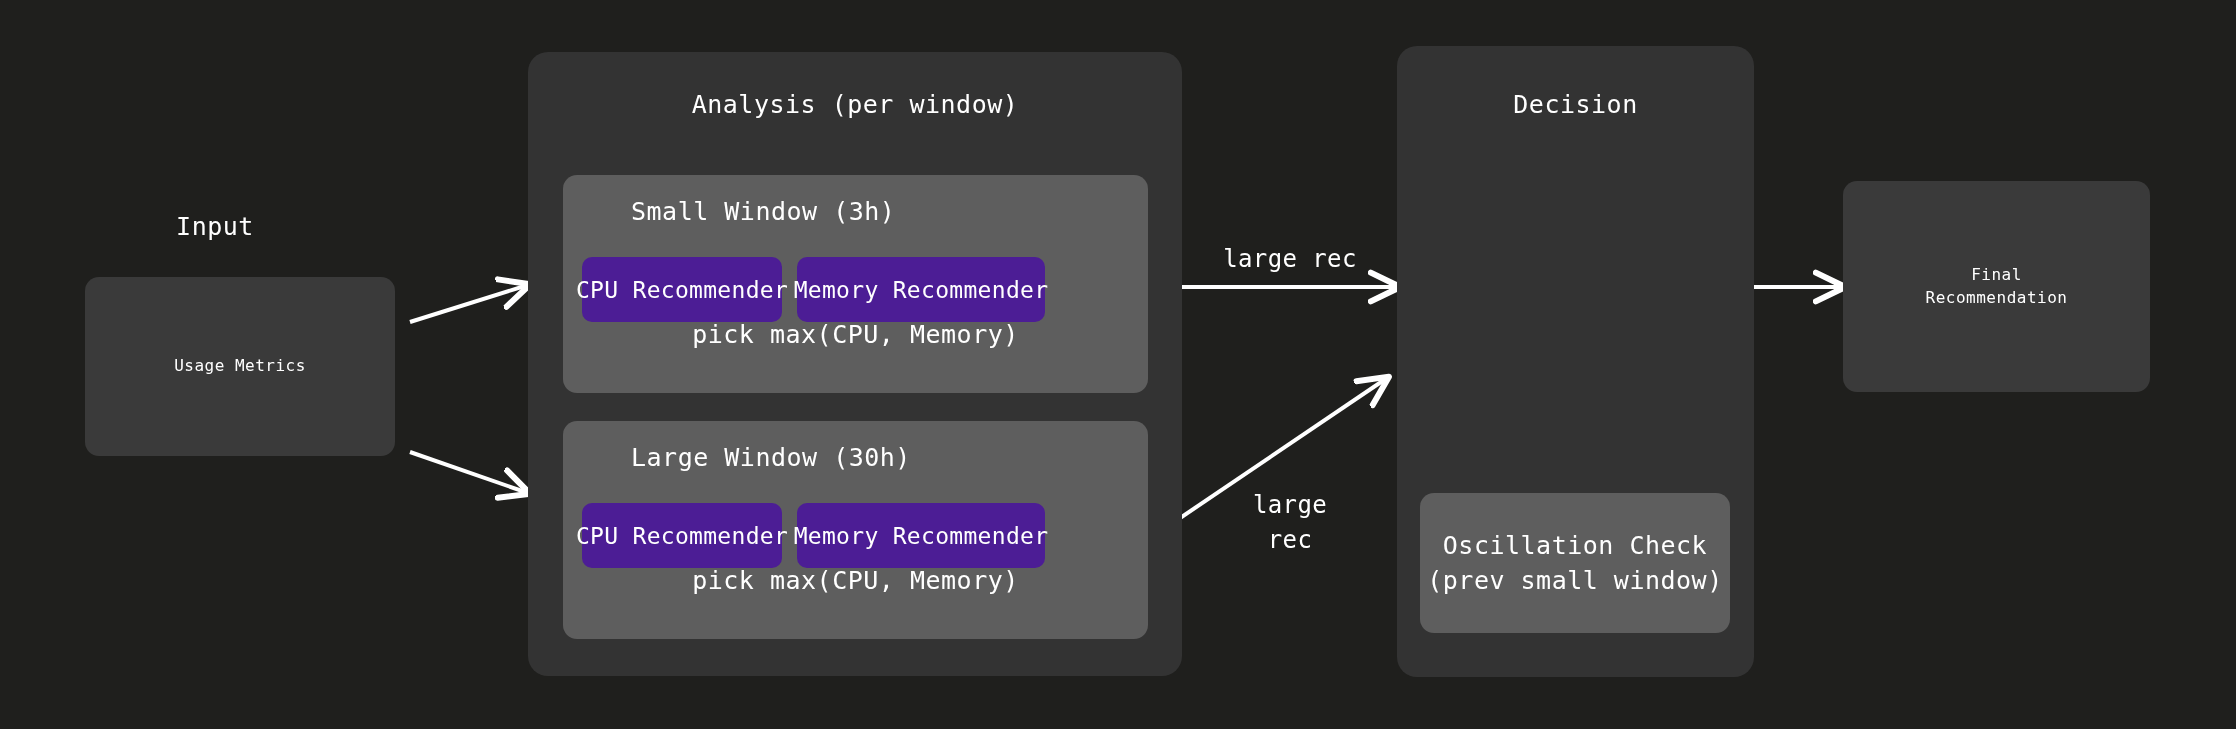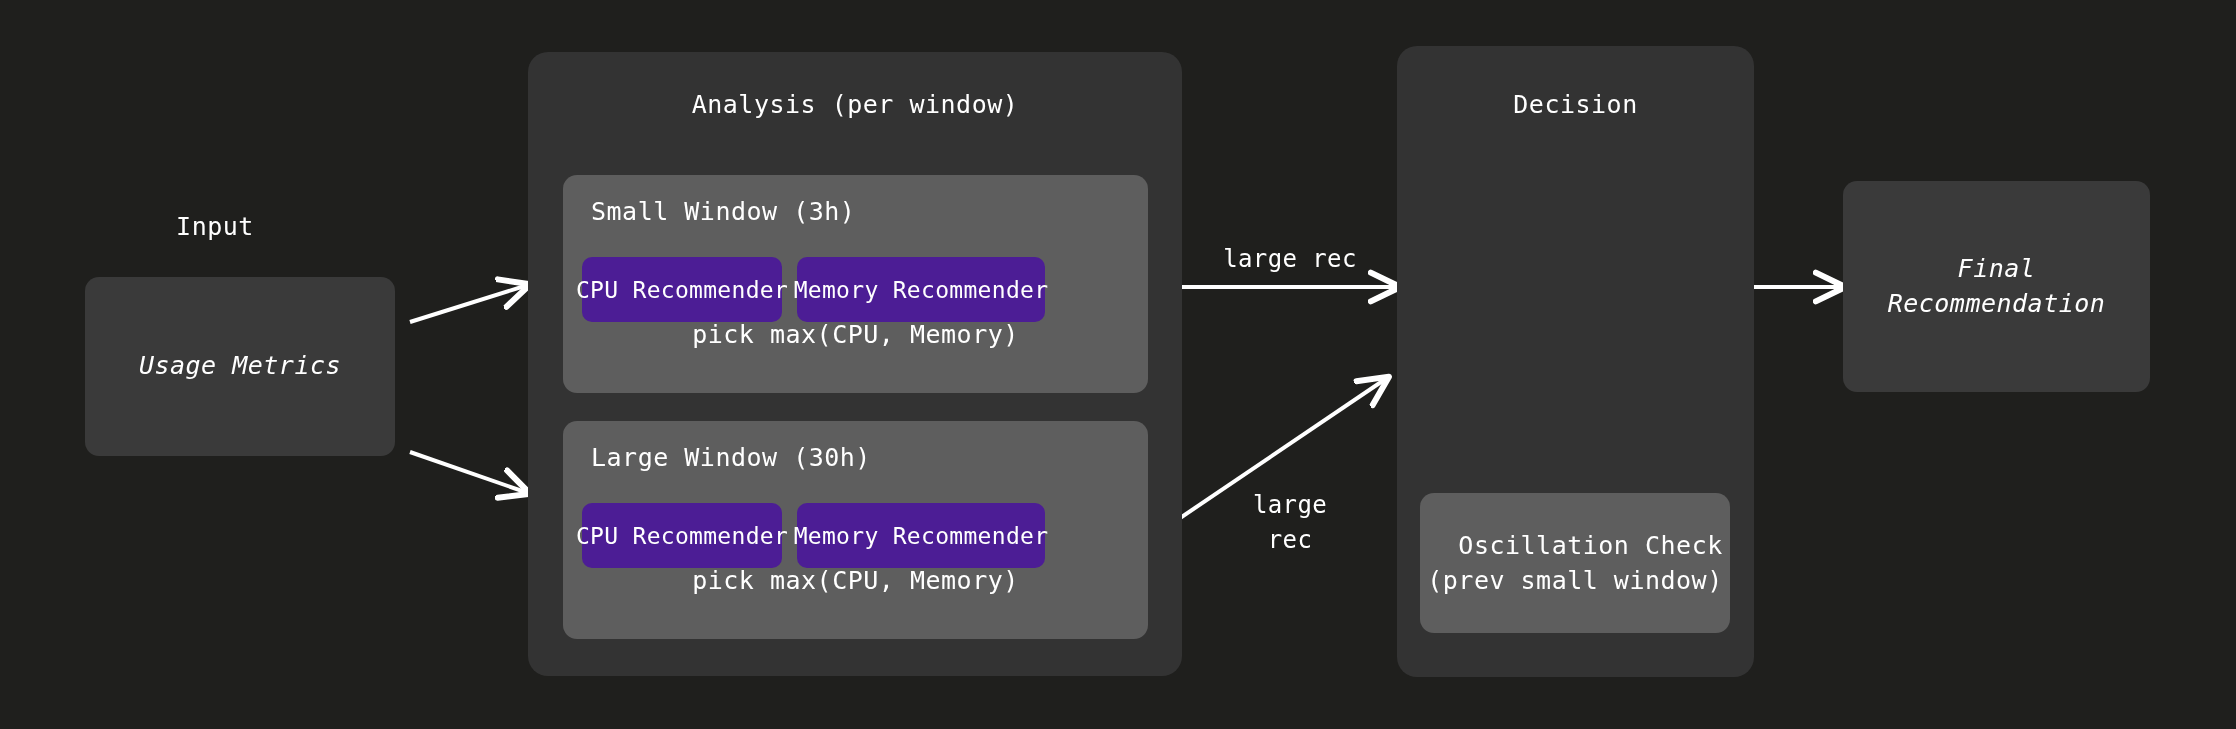--- a/index.html
+++ b/index.html
@@ -27,23 +27,22 @@
     text-align: center;
     color: #ffffff;
     white-space: pre;
     line-height: 1.38;
   }
 
   
   .plain-node {
     background: #3a3a3a;
     border-radius: 14px;
-    font-size: 25px;
-    letter-spacing: 0.5px;
-    font-style: italic;
+    font-size: 16px;
+    letter-spacing: 0.5px;
   }
 
   
   .cluster {
     position: absolute;
     box-sizing: border-box;
     background: #333333;
     border-radius: 20px;
   }
   .cluster-title {
@@ -63,20 +62,21 @@
     box-sizing: border-box;
     background: #5e5e5e;
     border-radius: 14px;
   }
   .subcluster-title {
     position: absolute;
     color: #ffffff;
     font-size: 25px;
     white-space: pre;
     letter-spacing: 0.5px;
+    margin-left: 40px;
   }
   .sub-note {
     position: absolute;
     left: 0;
     right: 0;
     text-align: center;
     color: #ffffff;
     font-size: 25px;
     white-space: pre;
     letter-spacing: 0.5px;
@@ -179,21 +179,21 @@
     <div class="sub-note" style="top:145px;">pick max(CPU, Memory)</div>
   </div>
   <div class="leaf-node" style="left:582px; top:503px; width:200px; height:65px;">CPU Recommender</div>
   <div class="leaf-node" style="left:797px; top:503px; width:248px; height:65px;">Memory Recommender</div>
 
   <div class="cluster" style="left:1397px; top:46px; width:357px; height:631px;">
     <div class="cluster-title" style="top:44px;">Decision</div>
   </div>
 
 
-  <div class="mid-node" style="left:1420px; top:493px; width:310px; height:140px;text-align:right;">Oscillation Check
+  <div class="mid-node" style="left:1420px; top:493px; width:310px; height:140px;">Oscillation Check
 (prev small window)</div>
 
   <div class="node plain-node" style="left:1843px; top:181px; width:307px; height:211px;">Final
 Recommendation</div>
 
   <div class="edge-label" style="left:1180px; top:242px; width:220px;">large rec</div>
 
   <div class="edge-label" style="left:1200px; top:488px; width:180px;">large
 rec</div>
 

